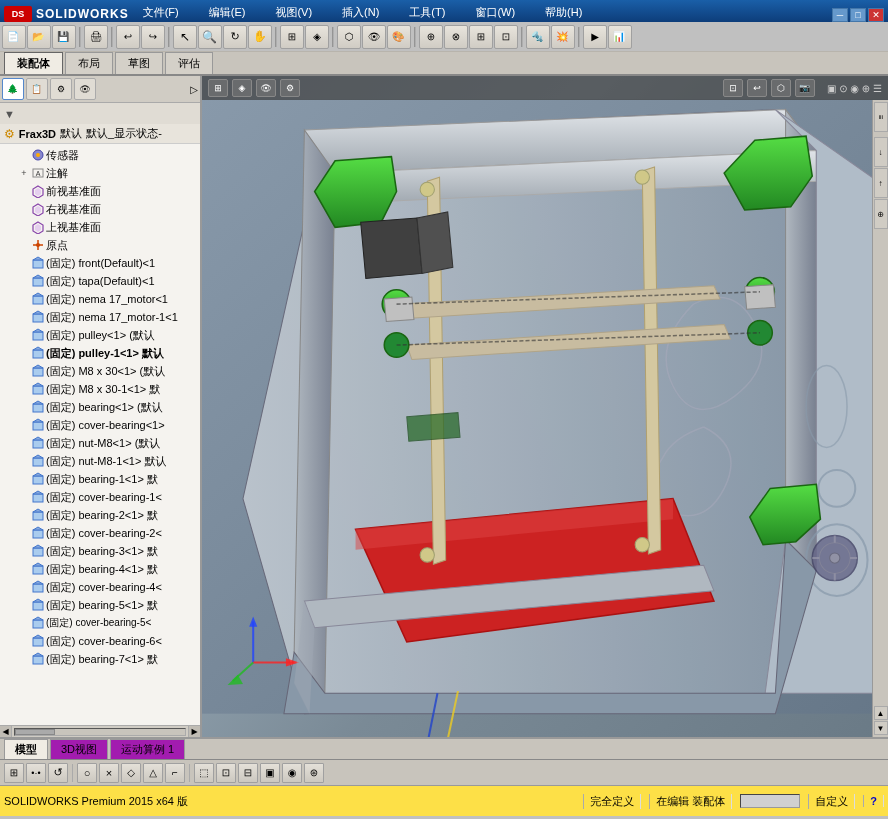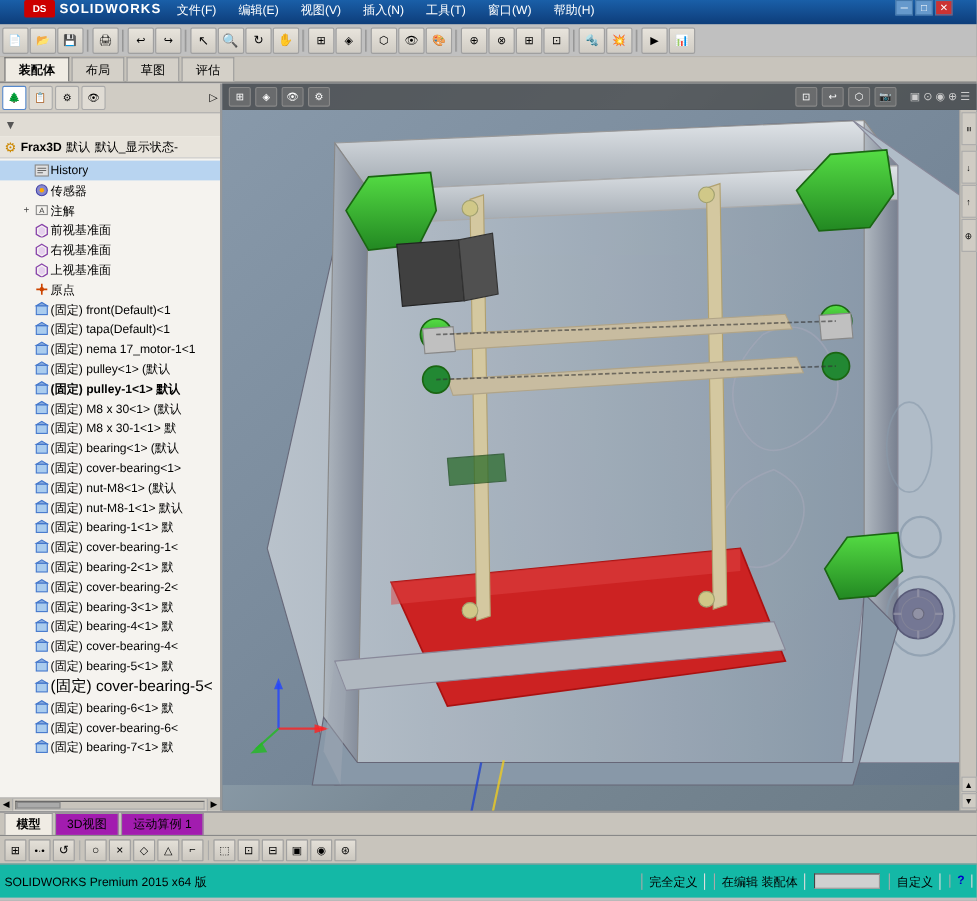--- a/index.html
+++ b/index.html
@@ -3,42 +3,42 @@
   <meta charset="utf-8">
   <style>
     * { margin: 0; padding: 0; box-sizing: border-box; }
     body { width: 888px; height: 819px; overflow: hidden; font-family: 'SimSun', 'MS Gothic', Arial, sans-serif; font-size: 12px; background: #c0c0c0; }
 
     
     #titlebar {
       height: 22px;
       background: linear-gradient(to bottom, #1a5fa8, #0d3d7a);
       display: flex;
-      align-items: flex-start;
-      padding: 0 22px;
+      align-items: flex-end;
+      padding: 0 4px;
       color: white;
     }
     #titlebar .logo {
       display: flex;
       align-items: center;
       gap: 4px;
       font-weight: bold;
       font-size: 11px;
       color: #fff;
     }
     .sw-logo {
       width: 28px; height: 16px;
       background: #cc0000;
       border-radius: 2px;
       display: flex; align-items: center; justify-content: center;
       font-size: 9px; font-weight: bold; color: white;
     }
     #titlebar .menu-bar {
       display: flex;
-      gap: 8px;
+      gap: 18px;
       margin-left: 8px;
       flex: 1;
     }
     #titlebar .menu-item {
       padding: 2px 6px;
       font-size: 11px;
       color: white;
       cursor: pointer;
       white-space: nowrap;
     }
@@ -256,21 +256,21 @@
       border-top: 1px solid #888;
       display: flex;
       align-items: center;
       padding: 0 4px;
       gap: 2px;
     }
 
     
     #status-bar {
       height: 20px;
-      background: #14b8a6;
+      background: #fde047;
       border-top: 1px solid #999;
       display: flex;
       align-items: center;
       padding: 15px 4px;
       font-size: 11px;
       gap: 4px;
     }
     #status-bar .status-left { flex: 1; }
     #status-bar .status-right { display: flex; gap: 8px; align-items: center; }
     .status-seg {
@@ -427,33 +427,20 @@
 
     <div id="tree-header">
       <span style="color:#cc8800; font-size:12px;">⚙</span>
       <span style="font-weight:bold;">Frax3D</span>
       <span>默认</span>
       <span>默认_显示状态-</span>
     </div>
 
     <div id="feature-tree">
 
-    <div class="tree-item selected">
-          <span class="tree-indent" style="width: 16px; display: inline-block;"></span>
-          <span class="tree-expand"></span>
-          <span class="tree-icon icon-folder">
-            <svg width="14" height="14" viewBox="0 0 14 14">
-              <rect x="1" y="2" width="12" height="10" fill="#e0e0e0" stroke="#888" stroke-width="1"></rect>
-              <line x1="3" y1="5" x2="11" y2="5" stroke="#666" stroke-width="1"></line>
-              <line x1="3" y1="7" x2="11" y2="7" stroke="#666" stroke-width="1"></line>
-              <line x1="3" y1="9" x2="8" y2="9" stroke="#666" stroke-width="1"></line>
-            </svg>
-          </span>
-          <span style="font-size: 11px; overflow: hidden; text-overflow: ellipsis;">History</span>
-        </div>
         <div class="tree-item">
           <span class="tree-indent" style="width: 16px; display: inline-block;"></span>
           <span class="tree-expand"></span>
           <span class="tree-icon icon-folder">
             <svg width="14" height="14" viewBox="0 0 14 14">
               <circle cx="7" cy="7" r="5" fill="#8888cc" stroke="#4444aa" stroke-width="1"></circle>
               <circle cx="7" cy="7" r="2" fill="#ffaa00"></circle>
             </svg>
           </span>
           <span style="font-size: 11px; overflow: hidden; text-overflow: ellipsis;">传感器</span>
@@ -538,20 +525,31 @@
         </div>
         <div class="tree-item">
           <span class="tree-indent" style="width: 16px; display: inline-block;"></span>
           <span class="tree-expand"></span>
           <span class="tree-icon icon-mate">
             <svg width="14" height="14" viewBox="0 0 14 14">
               <rect x="2" y="4" width="10" height="8" fill="#aaccee" stroke="#4477cc" stroke-width="1"></rect>
               <polygon points="2,4 7,1 12,4" fill="#88aadd" stroke="#4477cc" stroke-width="1"></polygon>
             </svg>
           </span>
+          <span style="font-size: 11px; overflow: hidden; text-overflow: ellipsis;">(固定) nema 17_motor&lt;1</span>
+        </div>
+        <div class="tree-item">
+          <span class="tree-indent" style="width: 16px; display: inline-block;"></span>
+          <span class="tree-expand"></span>
+          <span class="tree-icon icon-mate">
+            <svg width="14" height="14" viewBox="0 0 14 14">
+              <rect x="2" y="4" width="10" height="8" fill="#aaccee" stroke="#4477cc" stroke-width="1"></rect>
+              <polygon points="2,4 7,1 12,4" fill="#88aadd" stroke="#4477cc" stroke-width="1"></polygon>
+            </svg>
+          </span>
           <span style="font-size: 11px; overflow: hidden; text-overflow: ellipsis;">(固定) nema 17_motor-1&lt;1</span>
         </div>
         <div class="tree-item">
           <span class="tree-indent" style="width: 16px; display: inline-block;"></span>
           <span class="tree-expand"></span>
           <span class="tree-icon icon-mate">
             <svg width="14" height="14" viewBox="0 0 14 14">
               <rect x="2" y="4" width="10" height="8" fill="#aaccee" stroke="#4477cc" stroke-width="1"></rect>
               <polygon points="2,4 7,1 12,4" fill="#88aadd" stroke="#4477cc" stroke-width="1"></polygon>
             </svg>
@@ -725,32 +723,21 @@
         </div>
         <div class="tree-item">
           <span class="tree-indent" style="width: 16px; display: inline-block;"></span>
           <span class="tree-expand"></span>
           <span class="tree-icon icon-mate">
             <svg width="14" height="14" viewBox="0 0 14 14">
               <rect x="2" y="4" width="10" height="8" fill="#aaccee" stroke="#4477cc" stroke-width="1"></rect>
               <polygon points="2,4 7,1 12,4" fill="#88aadd" stroke="#4477cc" stroke-width="1"></polygon>
             </svg>
           </span>
-          <span style="font-size: 14px; overflow: hidden; text-overflow: ellipsis;">(固定) cover-bearing-5&lt;</span>
-        </div>
-        <div class="tree-item">
-          <span class="tree-indent" style="width: 16px; display: inline-block;"></span>
-          <span class="tree-expand"></span>
-          <span class="tree-icon icon-mate">
-            <svg width="14" height="14" viewBox="0 0 14 14">
-              <rect x="2" y="4" width="10" height="8" fill="#aaccee" stroke="#4477cc" stroke-width="1"></rect>
-              <polygon points="2,4 7,1 12,4" fill="#88aadd" stroke="#4477cc" stroke-width="1"></polygon>
-            </svg>
-          </span>
-          <span style="font-size: 11px; overflow: hidden; text-overflow: ellipsis;">(固定) bearing-6&lt;1&gt; 默</span>
+          <span style="font-size: 10px; overflow: hidden; text-overflow: ellipsis;">(固定) cover-bearing-5&lt;</span>
         </div>
         <div class="tree-item">
           <span class="tree-indent" style="width: 16px; display: inline-block;"></span>
           <span class="tree-expand"></span>
           <span class="tree-icon icon-mate">
             <svg width="14" height="14" viewBox="0 0 14 14">
               <rect x="2" y="4" width="10" height="8" fill="#aaccee" stroke="#4477cc" stroke-width="1"></rect>
               <polygon points="2,4 7,1 12,4" fill="#88aadd" stroke="#4477cc" stroke-width="1"></polygon>
             </svg>
           </span>

